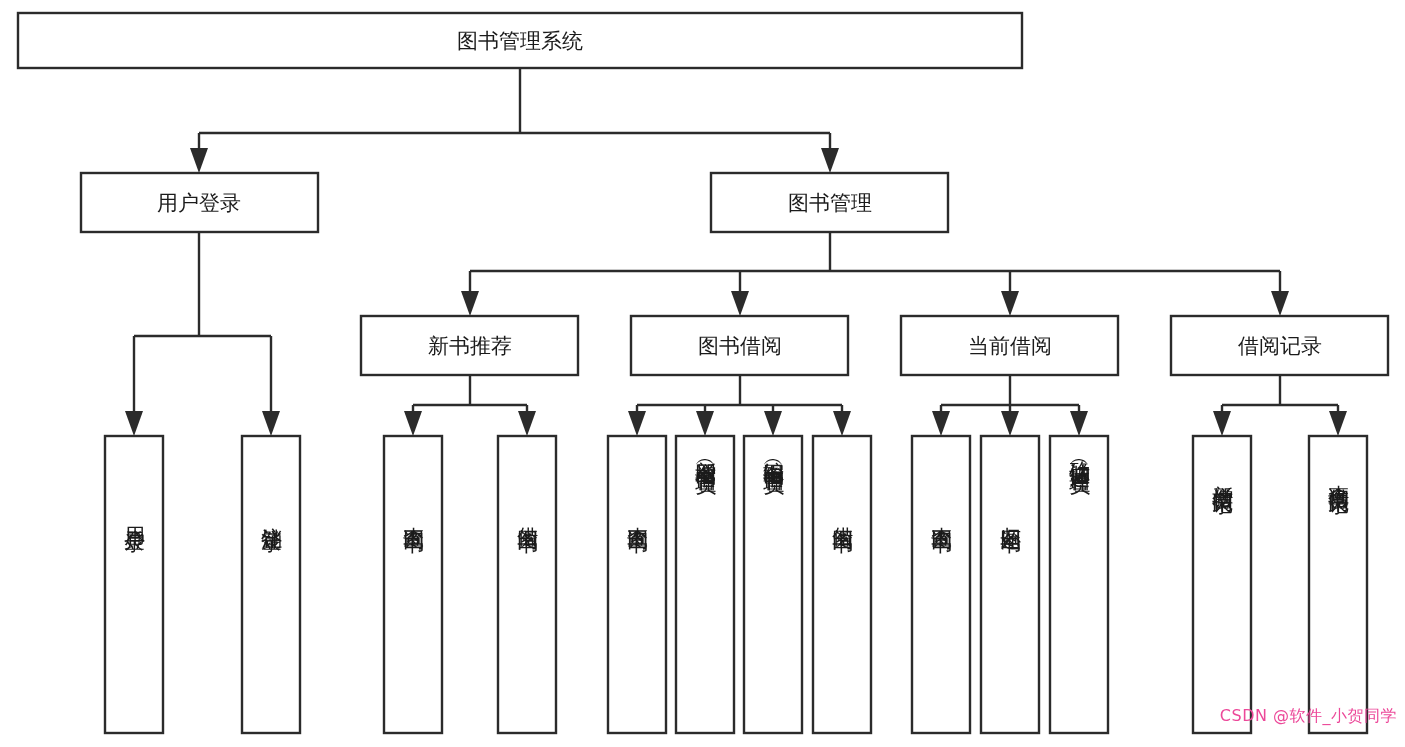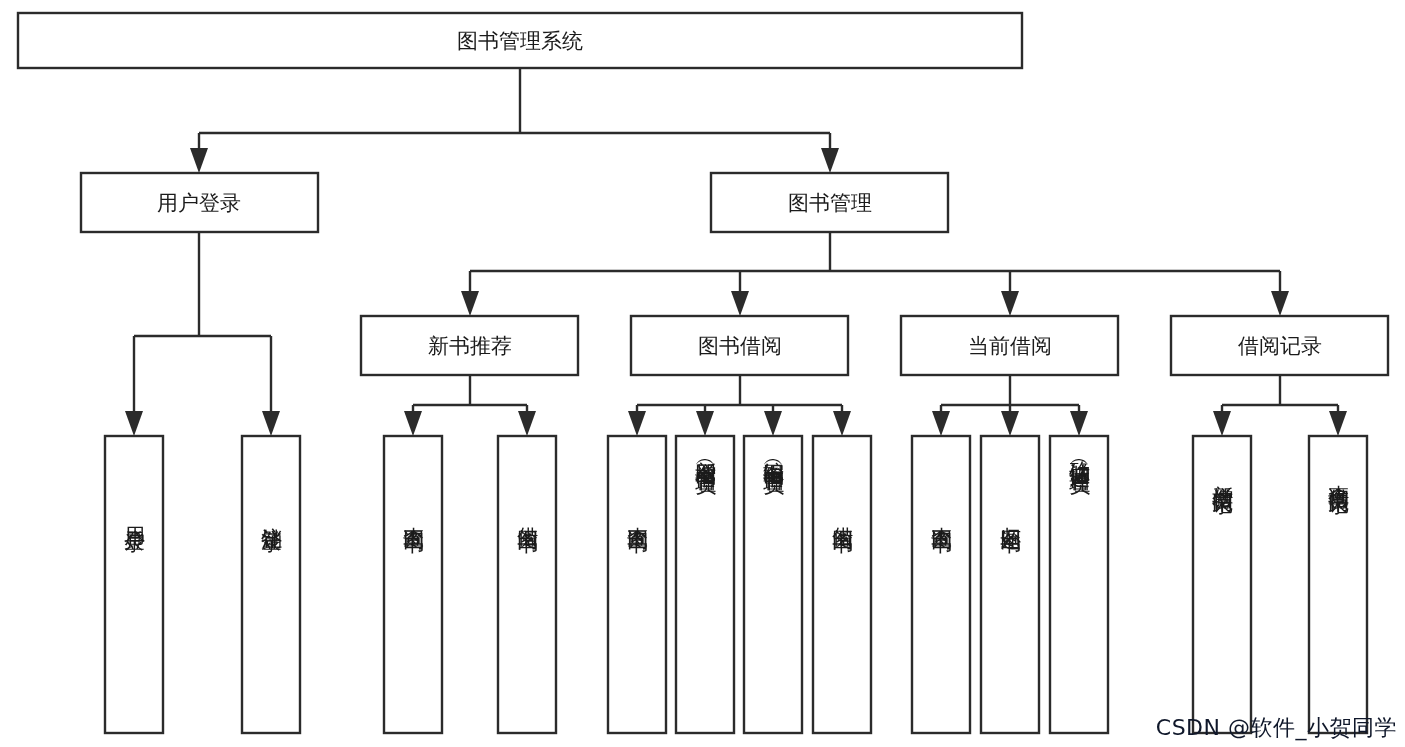--- a/index.html
+++ b/index.html
@@ -56,24 +56,24 @@
     font-family: "DejaVu Sans", "Liberation Sans", sans-serif;
     font-size: 21px;
     line-height: 1.12;
     letter-spacing: 2px;
     color: #1b1b1b;
     white-space: nowrap;
   }
   #watermark {
     position: absolute;
     right: 8px;
-    bottom: 4px;
-    font-family: "DejaVu Sans", "Liberation Sans", sans-serif;
-    font-size: 22px;
-    color: #0f172a;
+    bottom: 20px;
+    font-family: "DejaVu Sans", "Liberation Sans", sans-serif;
+    font-size: 16px;
+    color: #ec4899;
     letter-spacing: 0.5px;
     white-space: nowrap;
   }
 </style>
 </head>
 <body>
 
 <svg id="diagram" viewBox="0 0 1405 747">
 
   <g>

